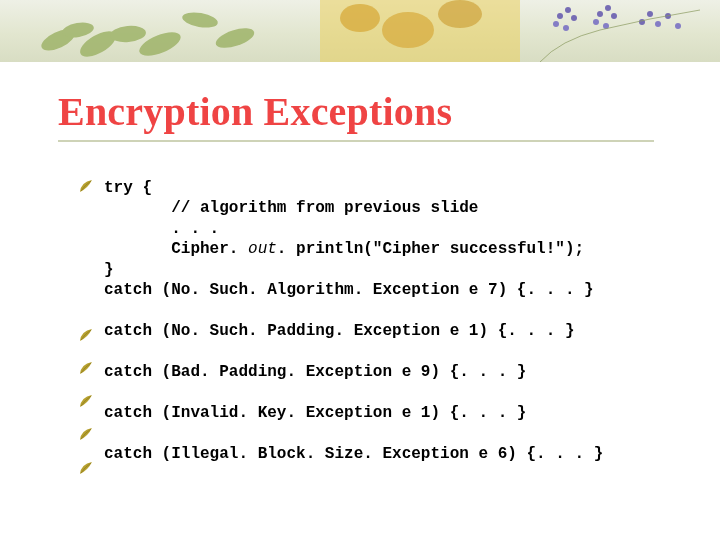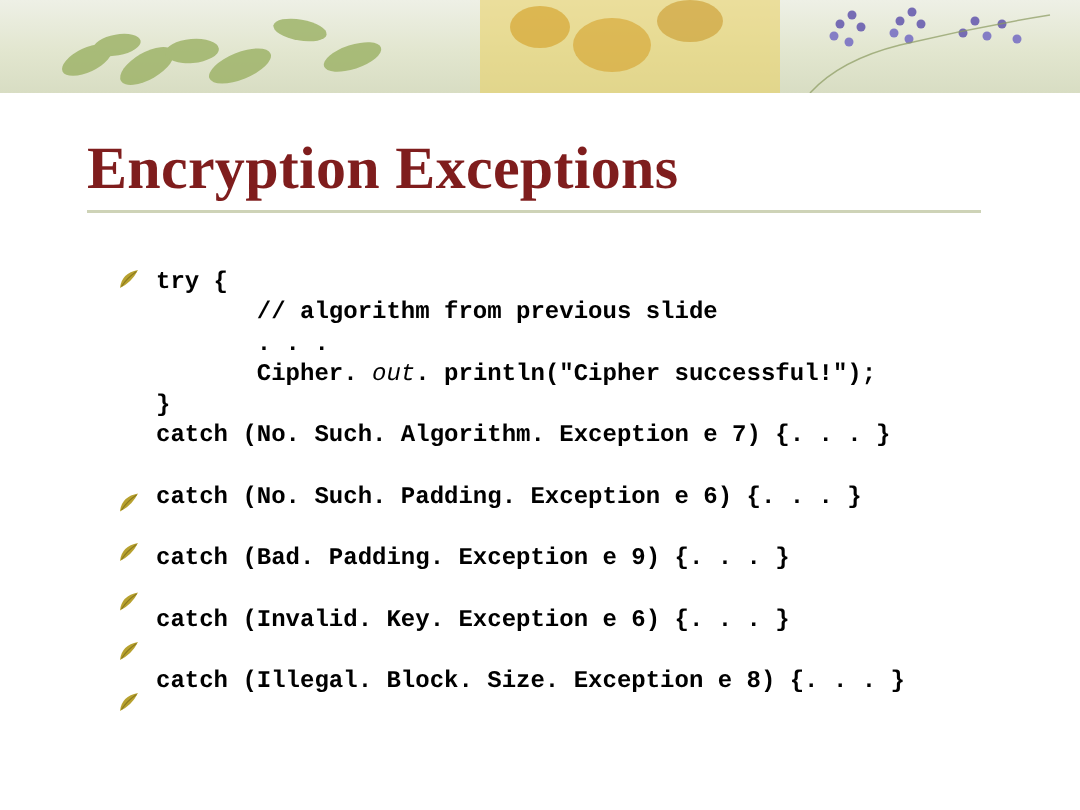--- a/index.html
+++ b/index.html
@@ -15,21 +15,21 @@
     height: 62px;
     background: linear-gradient(180deg, #eef0e6 0%, #e2e6cf 55%, #d8ddc3 100%);
     overflow: hidden;
   }
   .banner svg { position: absolute; top: 0; left: 0; }
   .title {
     position: absolute;
     top: 88px;
     left: 58px;
     font-size: 40px;
-    color: #7f1d1d;
+    color: #ef4444;
     letter-spacing: 0.2px;
     text-align: right;
   }
   .title-underline {
     position: absolute;
     top: 140px;
     left: 58px;
     width: 596px;
     height: 2px;
     background: #ced3b7;
@@ -144,19 +144,19 @@
     </svg>
 </div>
 
 <div class="code"><span>try {</span>
 <span>       // algorithm from previous slide</span>
 <span>       . . .</span>
 <span>       Cipher. </span><span class="i">out</span><span>. println("Cipher successful!");</span>
 <span>}</span>
 <span>catch (No. Such. Algorithm. Exception e 7) {. . . }</span>
 <span></span>
-<span>catch (No. Such. Padding. Exception e 6) {. . . }</span>
+<span>catch (No. Such. Padding. Exception e 1) {. . . }</span>
 <span></span>
 <span>catch (Bad. Padding. Exception e 9) {. . . }</span>
 <span></span>
-<span>catch (Invalid. Key. Exception e 6) {. . . }</span>
+<span>catch (Invalid. Key. Exception e 1) {. . . }</span>
 <span></span>
-<span>catch (Illegal. Block. Size. Exception e 8) {. . . }</span></div>
+<span>catch (Illegal. Block. Size. Exception e 6) {. . . }</span></div>
 
 </body></html>

